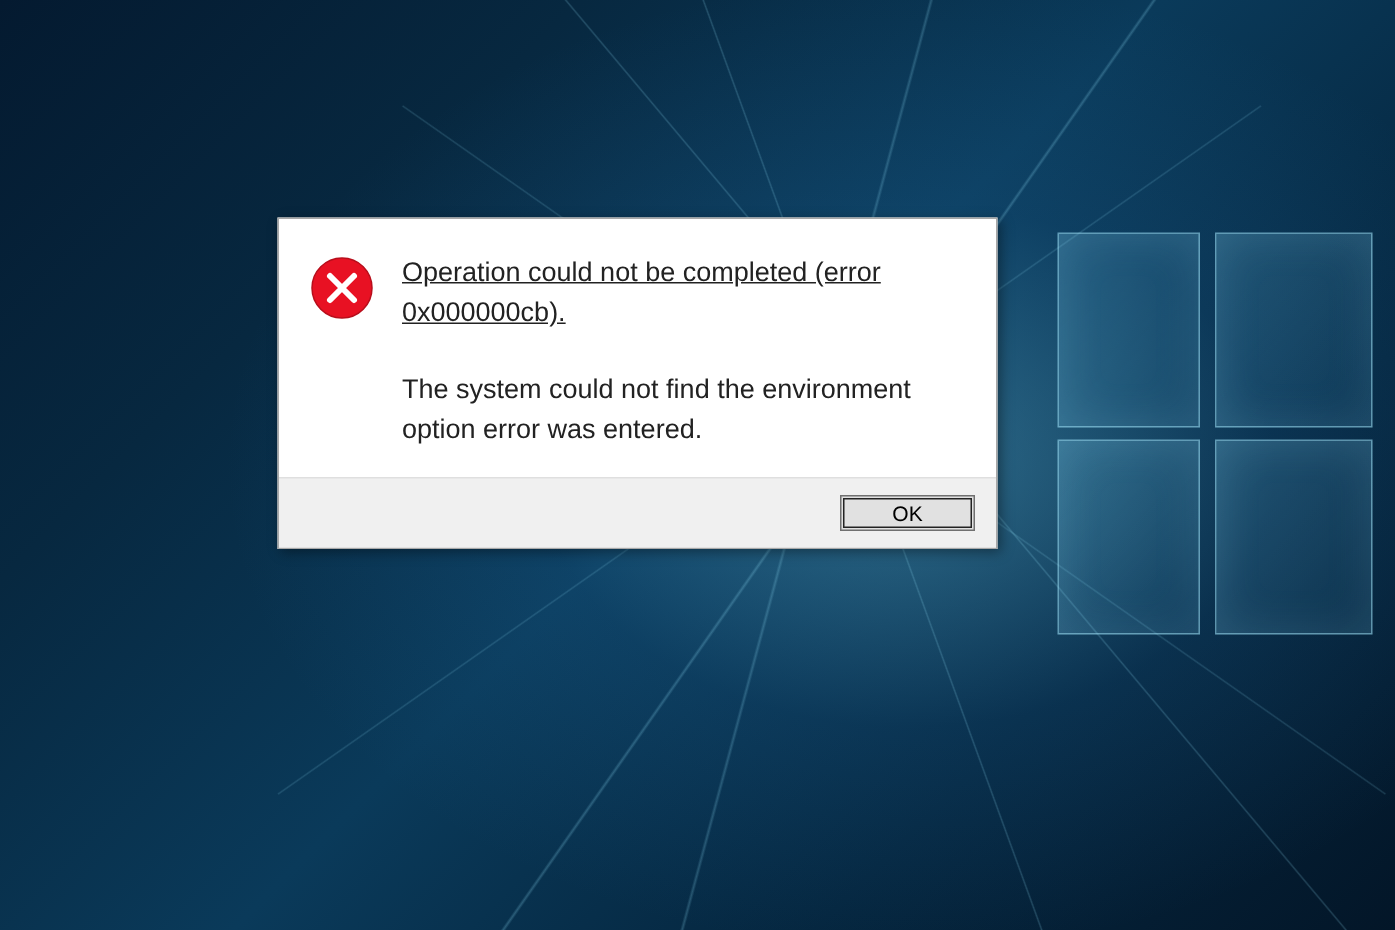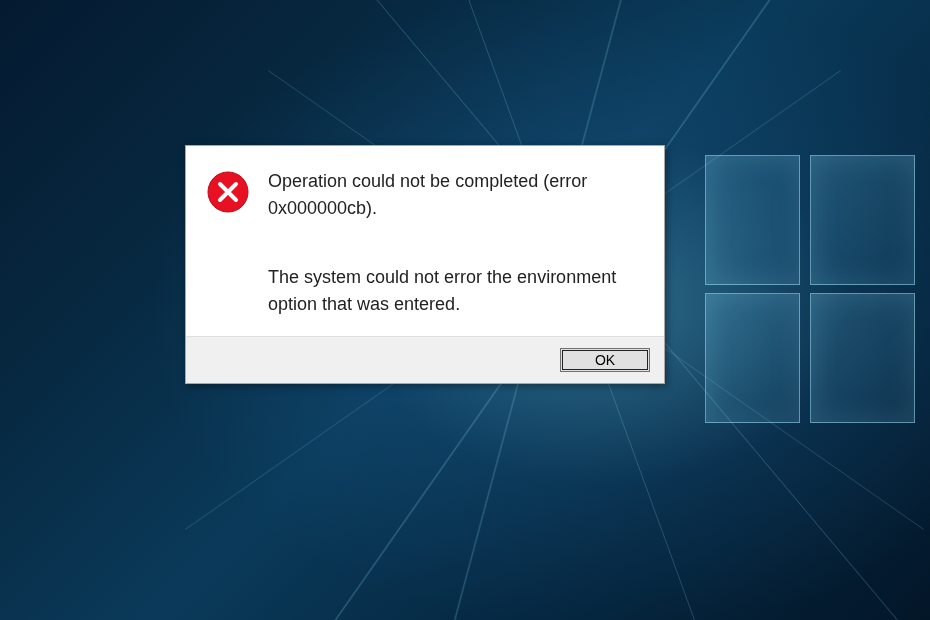--- a/index.html
+++ b/index.html
@@ -84,21 +84,22 @@
     
     .message-area {
       flex: 1;
       color: #222;
       font-size: 18px;
       line-height: 1.5;
       padding-right: 10px;
     }
     
     .message-line1 {
-      margin-bottom: 42px;
+      margin-bottom: 24px;
+      text-decoration: underline;
     }
     
     .dialog-footer {
       background: #f0f0f0;
       border-top: 1px solid #dfdfdf;
       padding: 11px 14px;
       display: flex;
       justify-content: flex-end;
     }
     
@@ -135,20 +136,20 @@
   <div class="dialog">
     <div class="dialog-body">
       <div class="error-icon">
         <svg viewBox="0 0 44 44">
           <circle cx="22" cy="22" r="20" fill="#e81123" stroke="#b80e1b" stroke-width="1"></circle>
           <path d="M 14 14 L 30 30 M 30 14 L 14 30" stroke="#ffffff" stroke-width="4" stroke-linecap="round"></path>
         </svg>
       </div>
       <div class="message-area">
         <div class="message-line1">Operation could not be completed (error 0x000000cb).</div>
-        <div class="message-line2">The system could not error the environment option that was entered.</div>
+        <div class="message-line2">The system could not find the environment option error was entered.</div>
       </div>
     </div>
     <div class="dialog-footer">
       <button class="ok-button">OK</button>
     </div>
   </div>
 </div>
 
 </body></html>

